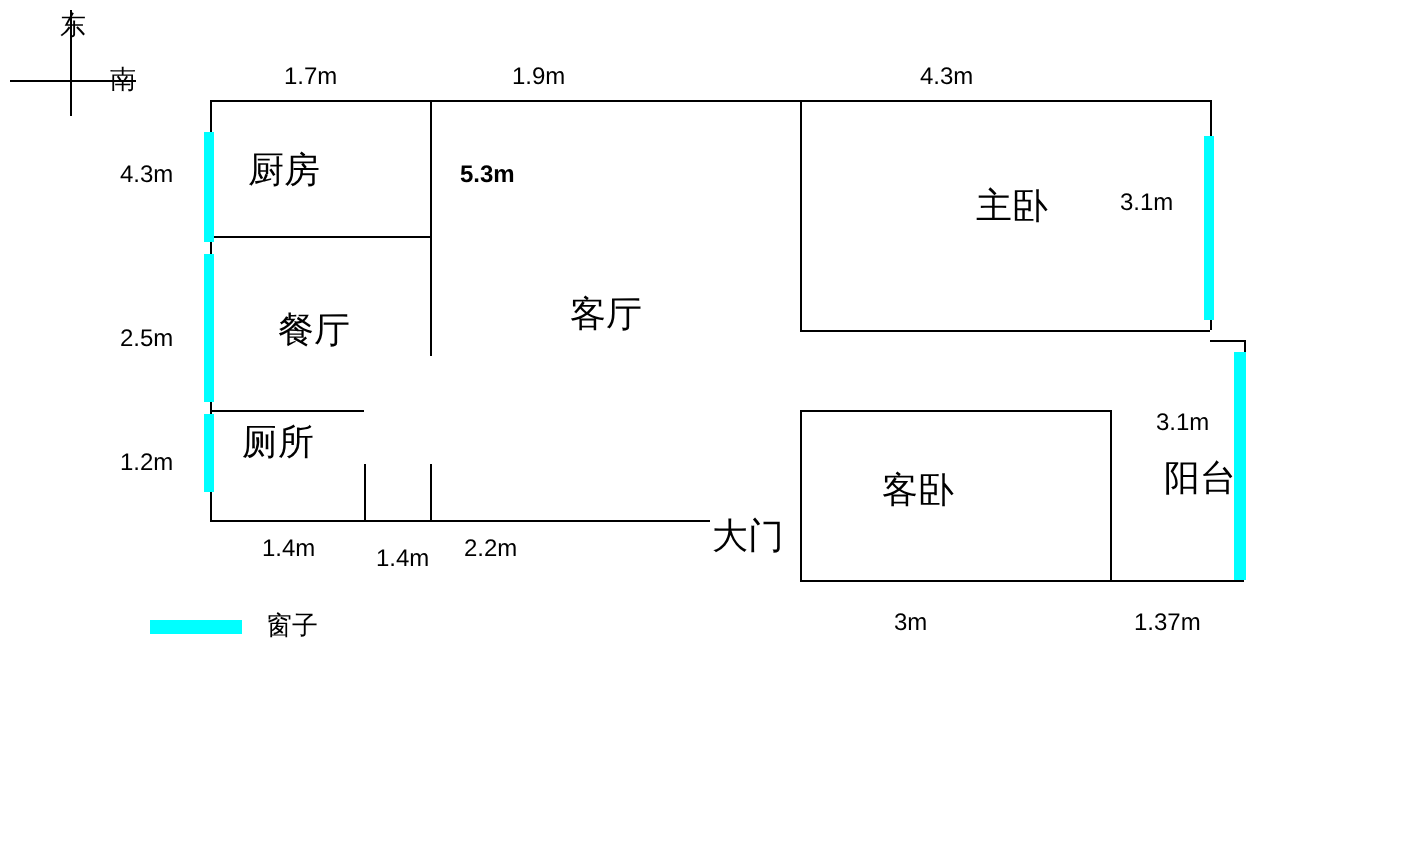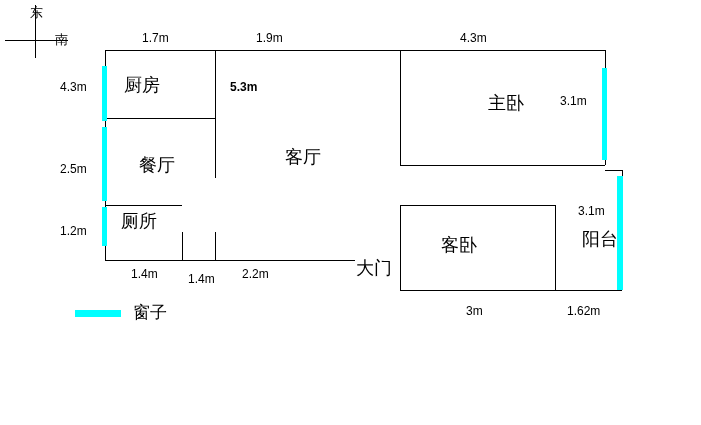--- a/index.html
+++ b/index.html
@@ -18,21 +18,21 @@
     white-space: nowrap; color: #000;
   }
   .room-label { font-size: 18px; }
   .compass-label {
     position: absolute; font-size: 13px; line-height: 14px;
     background: #ffffff; white-space: nowrap;
   }
   .east  { left: 30px; top: 6px; }
   .south { left: 55px; top: 33px; }
   .legend-swatch { position: absolute; left: 75px; top: 310px; width: 46px; height: 7px; }
-  .legend-label  { left: 133px; top: 306px; font-size: 17px; }
+  .legend-label  { left: 133px; top: 306px; font-size: 13px; }
 </style>
 </head>
 <body>
 
 <div id="plan" class="canvas">
   <span class="compass-label east">东</span>
   <span class="compass-label south">南</span>
 
   <div class="legend-swatch" style="background: rgb(0, 255, 255);"></div>
   <span class="label legend-label">窗子</span>
@@ -72,16 +72,16 @@
     <span class="label" style="left: 256px; top: 31px;">1.9m</span>
     <span class="label" style="left: 460px; top: 31px;">4.3m</span>
     <span class="label" style="left: 60px; top: 80px;">4.3m</span>
     <span class="label" style="left: 60px; top: 162px;">2.5m</span>
     <span class="label" style="left: 60px; top: 224px;">1.2m</span>
     <span class="label" style="left: 230px; top: 80px; font-weight: bold;">5.3m</span>
     <span class="label" style="left: 560px; top: 94px;">3.1m</span>
     <span class="label" style="left: 578px; top: 204px;">3.1m</span>
     <span class="label" style="left: 131px; top: 267px;">1.4m</span>
     <span class="label" style="left: 188px; top: 272px;">1.4m</span>
-    <span class="label" style="left: 242px; top: 267px;">2.2m</span>
-    <span class="label" style="left: 466px; top: 304px;">3m</span>
-    <span class="label" style="left: 567px; top: 304px;">1.62m</span>
+    <span class="label" style="left: 232px; top: 267px;">2.2m</span>
+    <span class="label" style="left: 447px; top: 304px;">3m</span>
+    <span class="label" style="left: 567px; top: 304px;">1.37m</span>
   </div>
 
 </body></html>

